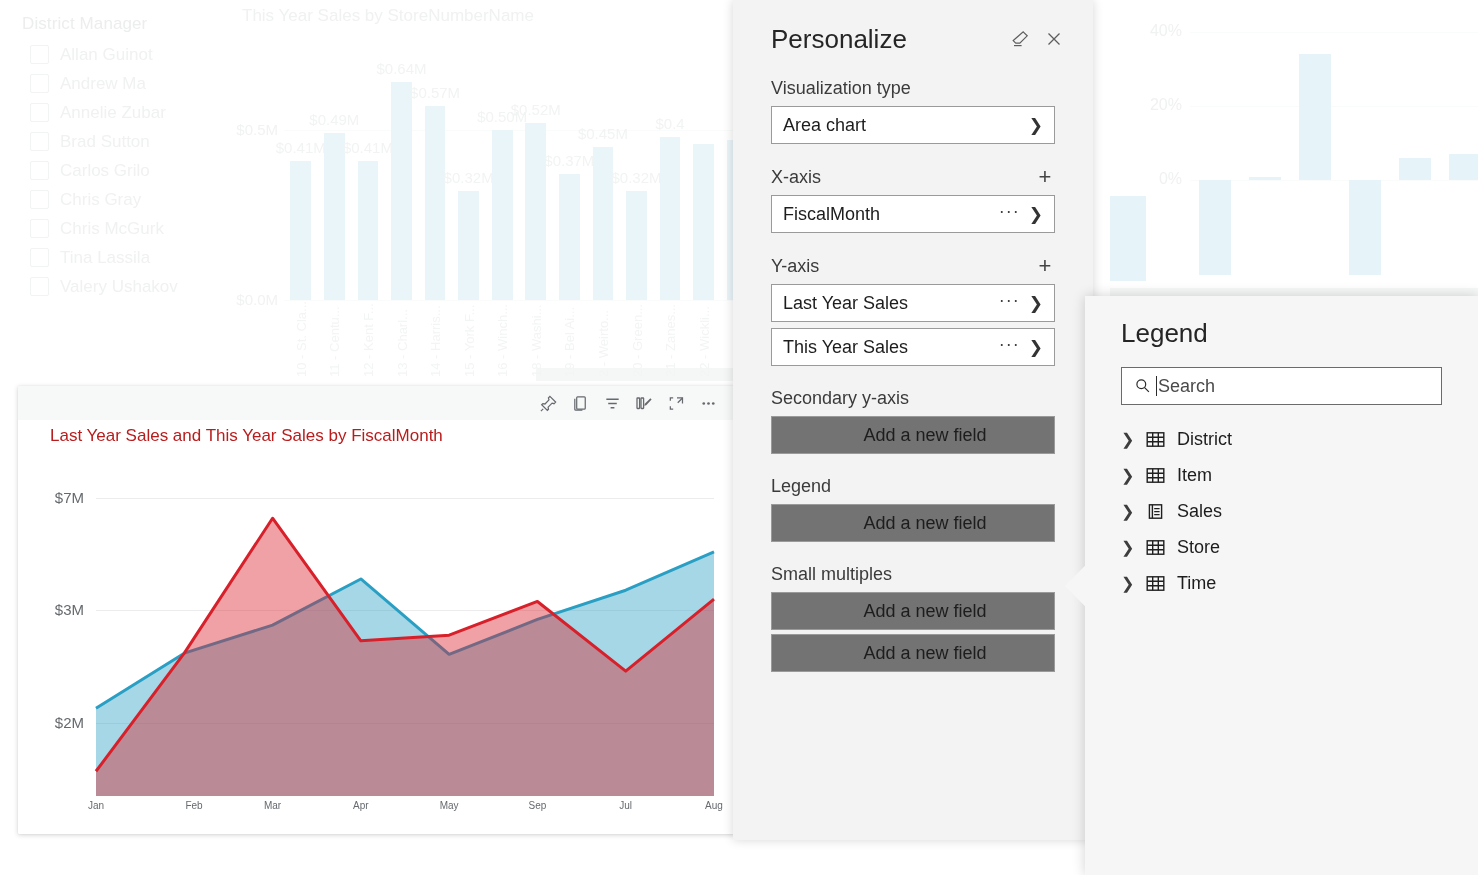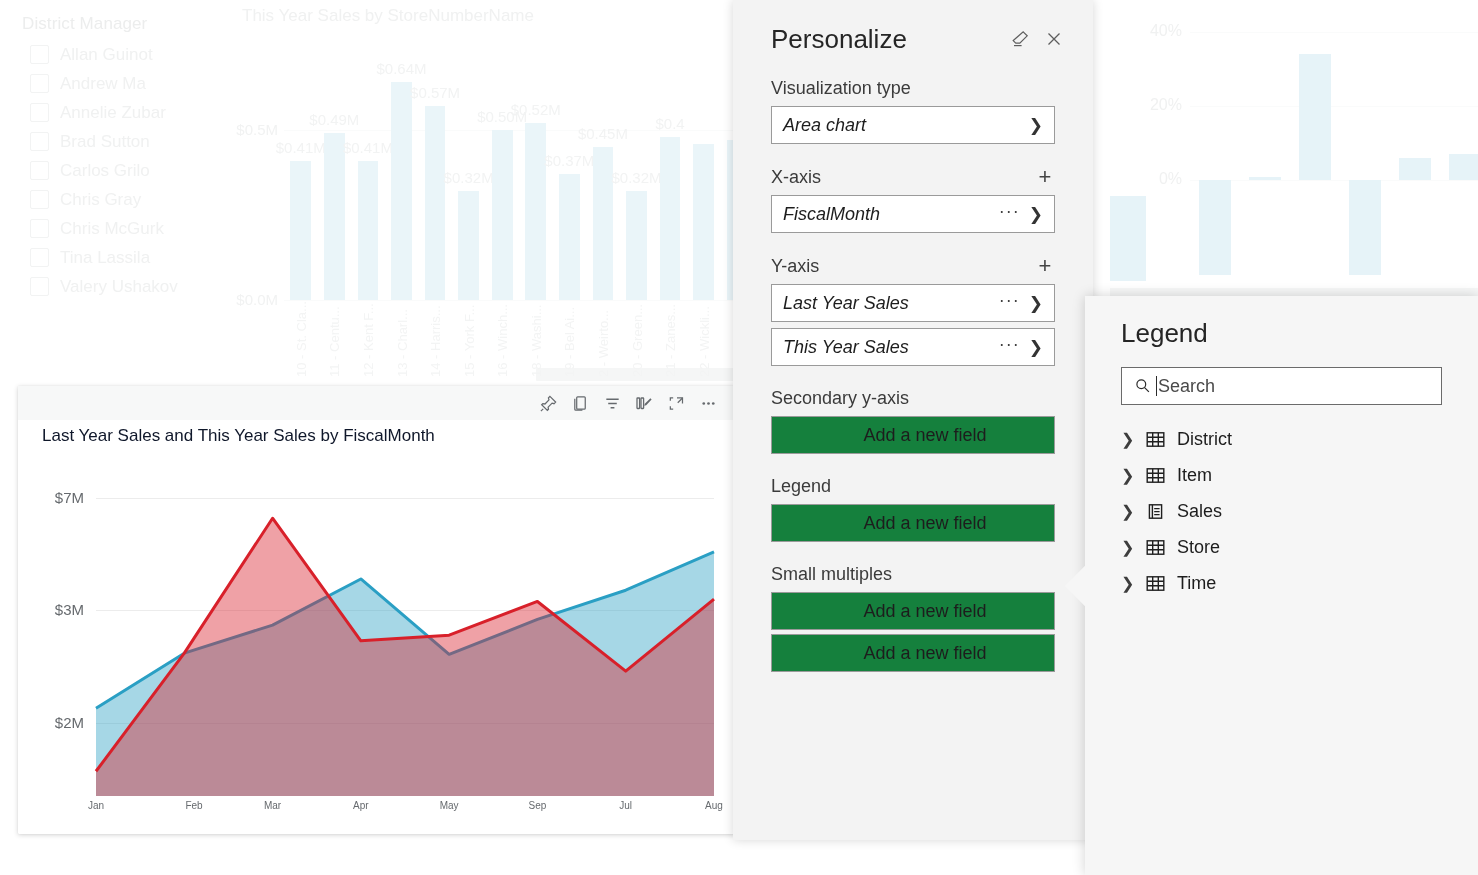--- a/index.html
+++ b/index.html
@@ -55,21 +55,21 @@
     border-radius:1px;overflow:hidden;
   }
   #area-header{
     position:absolute;left:0;top:0;right:0;height:34px;background:#f7f8f8;
     display:flex;align-items:center;justify-content:flex-end;padding-right:12px;gap:0px;
   }
   #area-header .hicon{
     width:32px;height:30px;display:flex;align-items:center;justify-content:center;color:#666a6e;
   }
   #area-card .ac-title{
-    position:absolute;left:24px;top:40px;font-size:17px;color:#0f172a;white-space:nowrap;
+    position:absolute;left:32px;top:40px;font-size:17px;color:#b91c1c;white-space:nowrap;
   }
   #area-plot{position:absolute;left:78px;top:112px;width:618px;height:298px;}
   #area-plot .ap-grid{position:absolute;left:0;right:0;height:1px;background:#ececec;}
   #area-plot .ap-ylab{position:absolute;font-size:15px;color:#666a6e;right:100%;margin-right:12px;transform:translateY(-9px);white-space:nowrap;}
   #area-plot .ap-xlab{position:absolute;top:302px;font-size:10px;color:#666a6e;transform:translateX(-50%);white-space:nowrap;}
   #area-plot svg{position:absolute;left:0;top:0;overflow:visible;}
 
   
   #personalize{
     position:absolute;left:733px;top:0;width:360px;height:840px;background:#f3f3f3;
@@ -83,25 +83,25 @@
     width:34px;height:34px;display:flex;align-items:center;justify-content:center;color:#5d5d5d;
   }
   #personalize .pz-section{padding:0 38px;}
   #personalize .pz-lblrow{display:flex;align-items:center;margin-top:22px;margin-bottom:7px;}
   #personalize .pz-lbl{font-size:18px;color:#3b3b3b;flex:1;white-space:nowrap;}
   #personalize .pz-plus{font-size:22px;color:#444;line-height:1;width:20px;text-align:center;}
   #personalize .pz-field{
     height:36px;background:#fff;border:1px solid #9a9a9a;display:flex;align-items:center;
     padding:0 8px 0 11px;margin-bottom:6px;
   }
-  #personalize .pz-fval{font-size:18px;color:#1d1d1d;flex:1;white-space:nowrap;font-style:italic;}
+  #personalize .pz-fval{font-size:18px;color:#1d1d1d;flex:1;white-space:nowrap;}
   #personalize .pz-dots{font-size:18px;color:#404040;letter-spacing:1px;padding:0 9px 6px 0;line-height:.6;}
   #personalize .pz-chev{font-size:17px;color:#333;padding-right:3px;}
   #personalize .pz-addfield{
-    height:36px;background:#15803d;border:1px solid #9a9a9a;display:flex;align-items:center;justify-content:center;
+    height:36px;background:#737373;border:1px solid #9a9a9a;display:flex;align-items:center;justify-content:center;
     font-size:18px;color:#1d1d1d;margin-bottom:4px;padding-left:24px;
   }
   #pz-pointer{
     position:absolute;left:1072px;top:560px;width:38px;height:38px;background:#f6f6f6;
     transform:rotate(45deg);box-shadow:0 0 7px rgba(0,0,0,.12);
   }
 
   
   #legend-flyout{
     position:absolute;left:1085px;top:296px;width:393px;height:579px;background:#f6f6f6;

